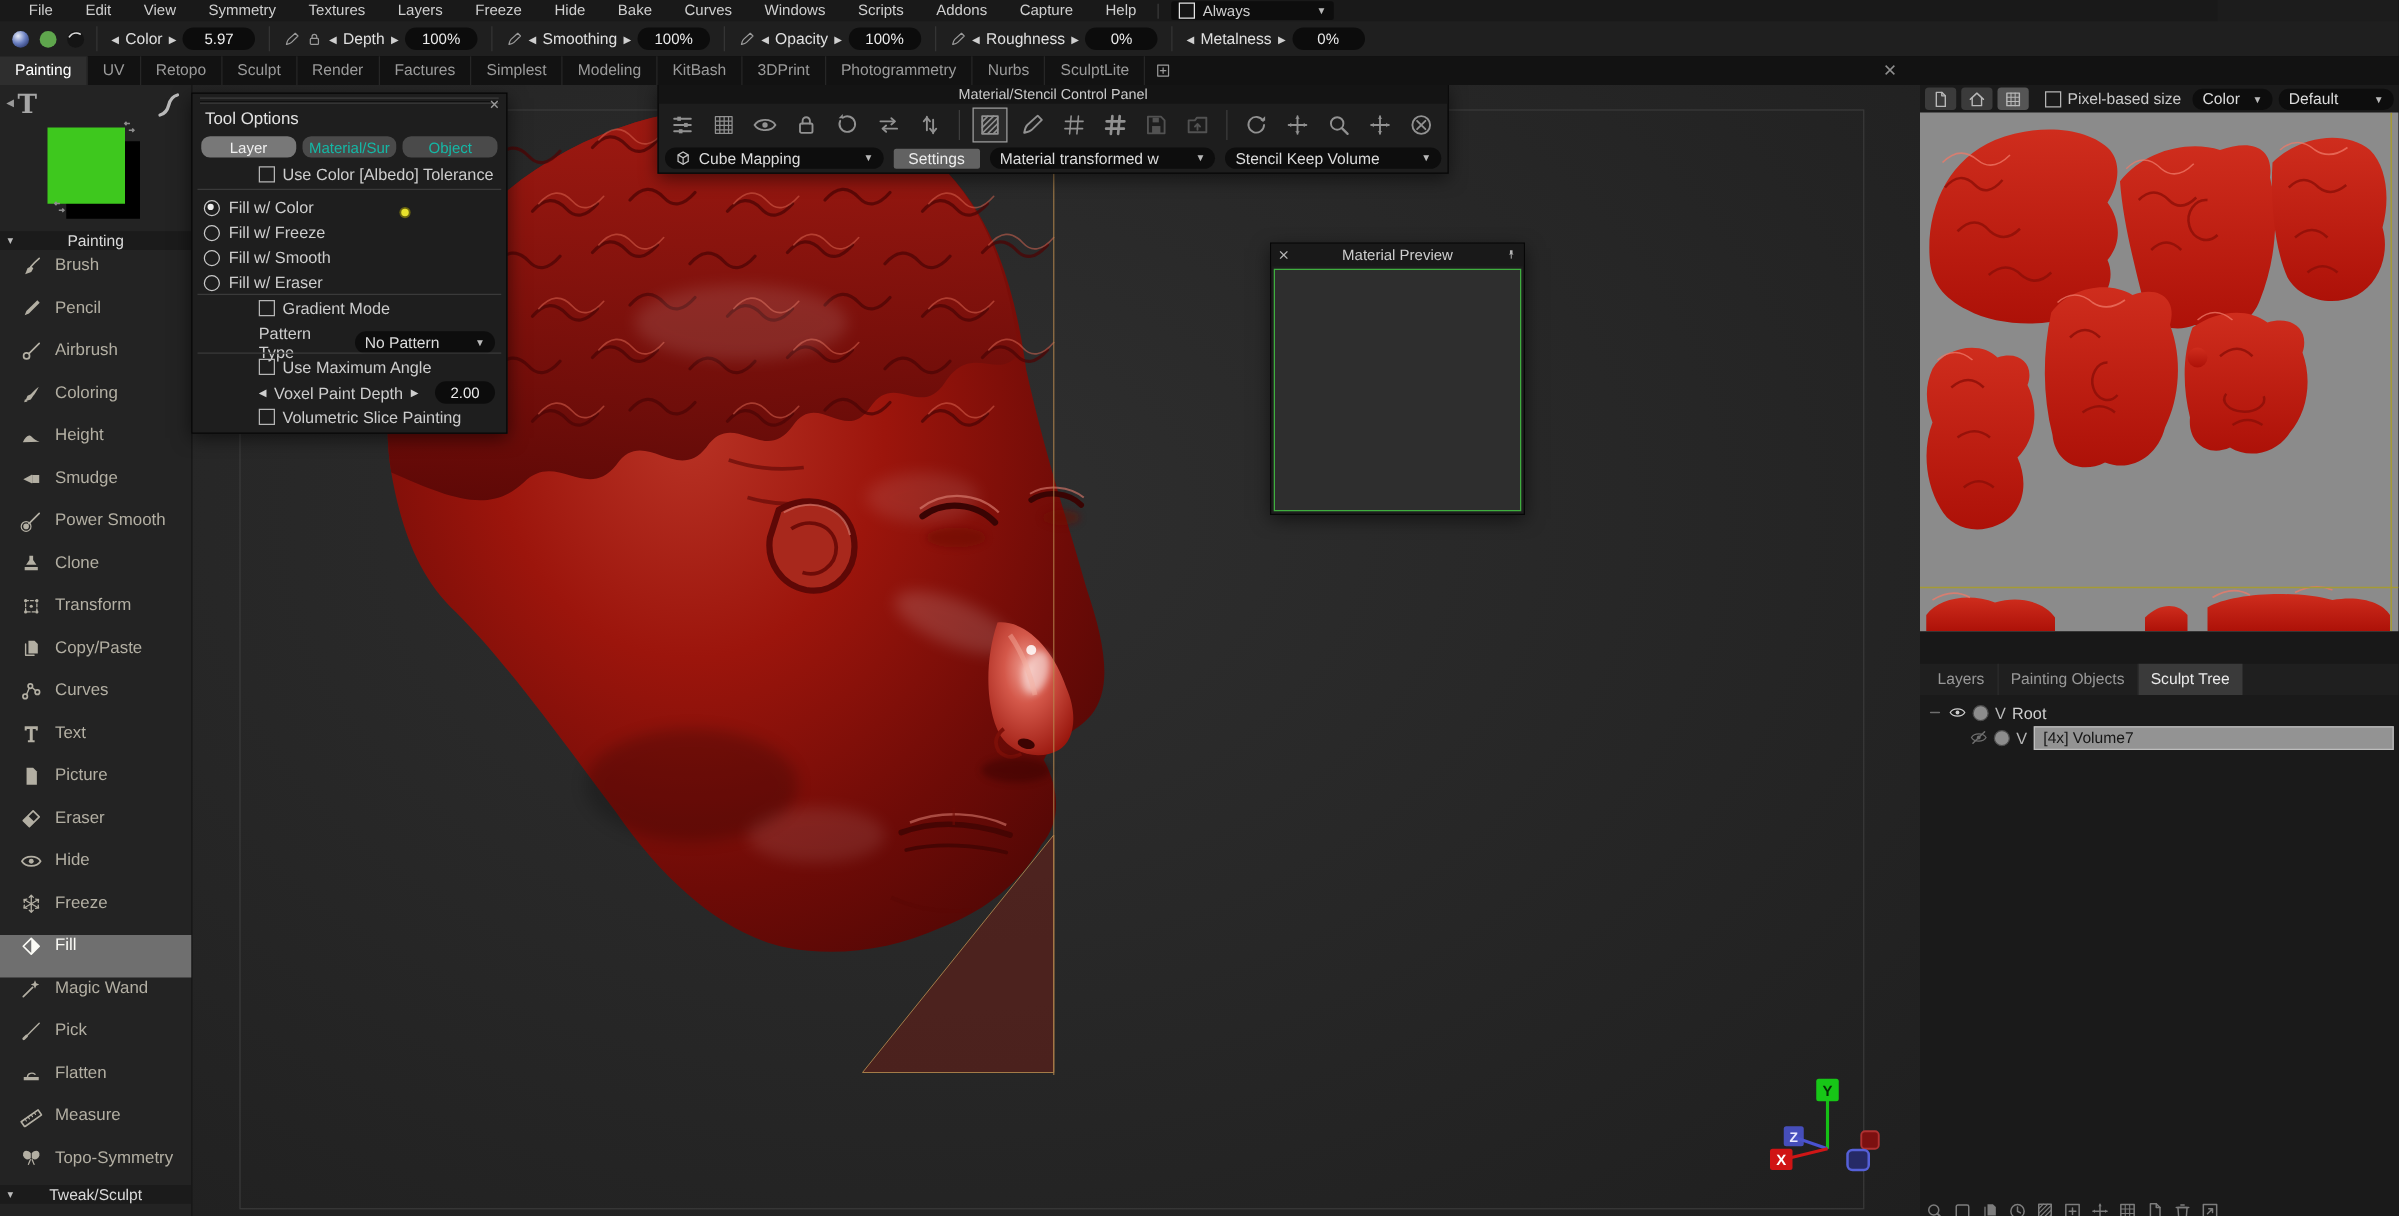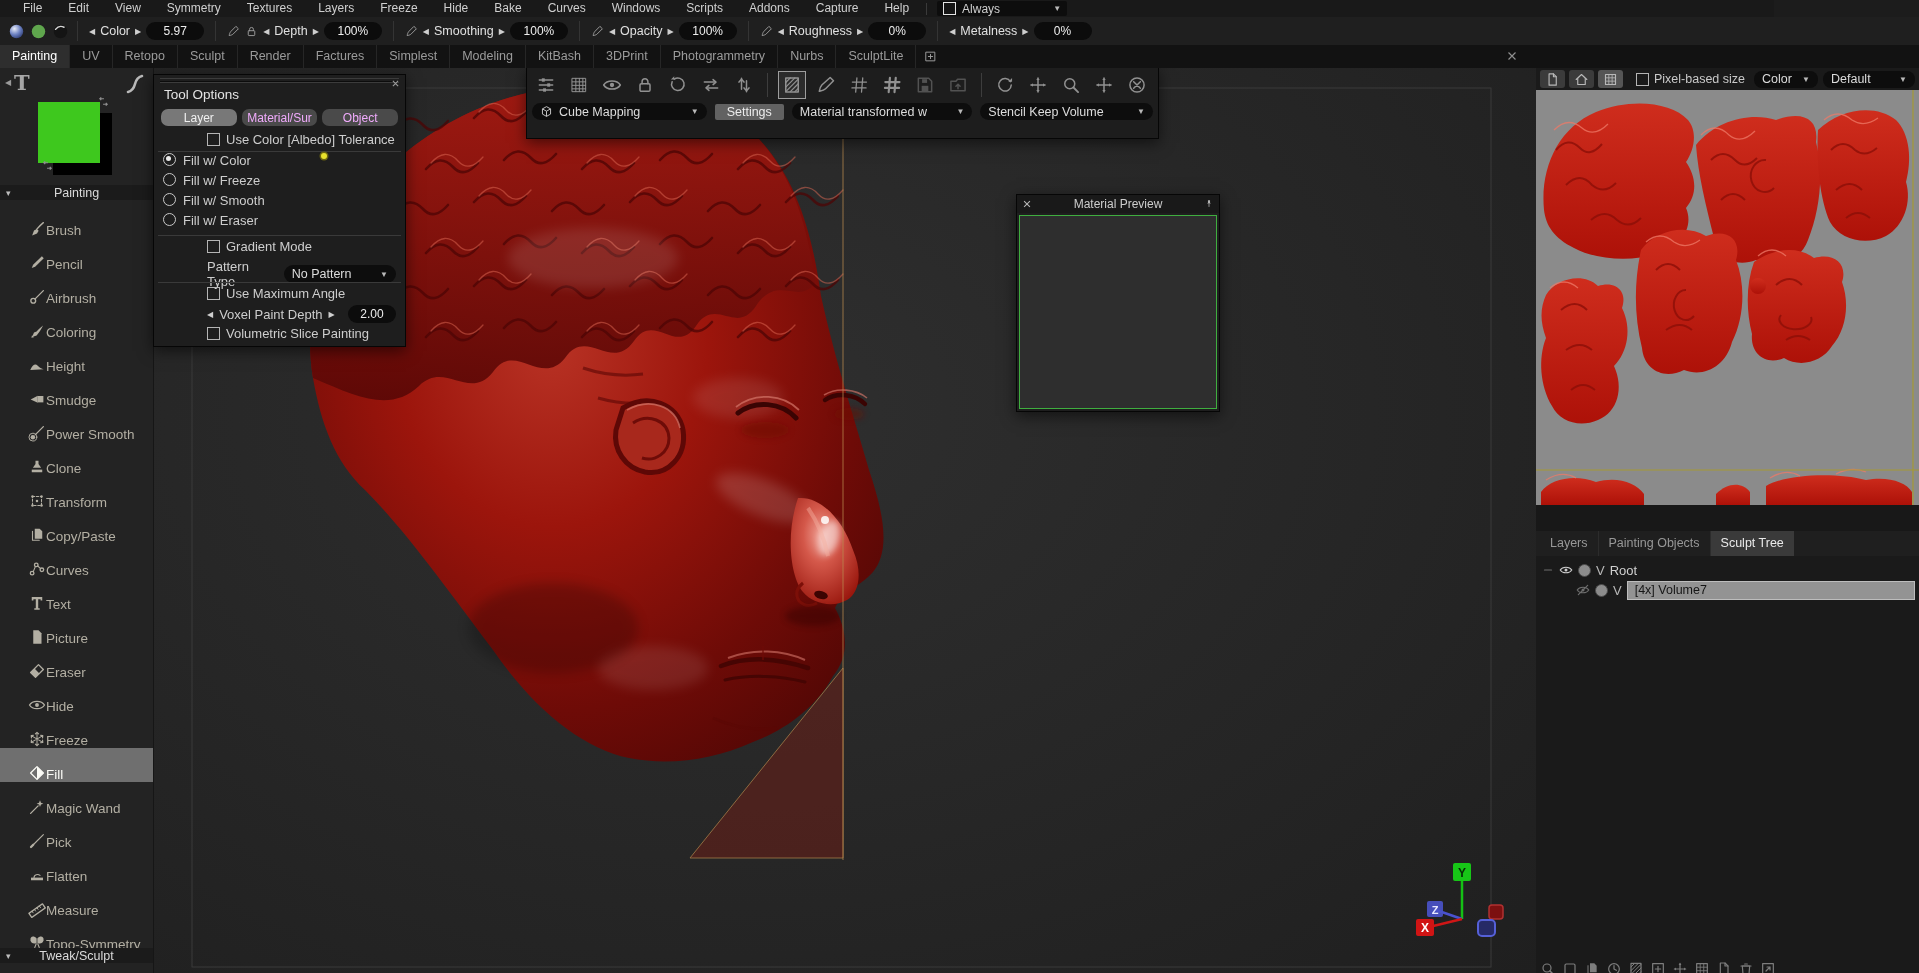--- a/index.html
+++ b/index.html
@@ -35,40 +35,40 @@
   #sb-top{position:absolute;left:0;top:0;width:153px;height:34px;}
   #t-arrow{position:absolute;left:5px;top:10px;font-size:8px;color:#9a9a9a;}
   #t-letter{position:absolute;left:14px;top:2px;font-family:"DejaVu Serif","Liberation Serif",serif;font-weight:bold;font-size:21px;color:#a6a6a6;}
   #stroke-ic{position:absolute;left:123px;top:4px;color:#b9b9b9;}
   #swatch-black{position:absolute;left:53px;top:45px;width:59px;height:62px;background:#000;}
   #swatch-green{position:absolute;left:38px;top:34px;width:62px;height:61px;}
   .corner-ic{position:absolute;color:#8e8e8e;}
   .shead{position:absolute;left:0;width:153px;height:15px;background:#1b1b1b;display:flex;align-items:center;justify-content:center;font-size:12.5px;color:#dadada;}
   .shead .sarr{position:absolute;left:6px;font-size:9px;color:#bdbdbd;}
   #tool-list{position:absolute;left:0;top:136px;width:153px;}
-  .tool-row{height:34px;display:flex;align-items:flex-end;padding-left:28px;color:#b3afa3;font-size:13.5px;cursor:default;}
+  .tool-row{height:34px;display:flex;align-items:flex-start;gap:10px;padding-left:16px;color:#b3afa3;font-size:13.5px;cursor:default;}
   .tool-row.active{background:#6f6f6f;color:#fbfbf6;}
   .tlabel{white-space:nowrap;}
   
   #viewport{position:absolute;left:153px;top:68px;width:1383px;height:905px;background:radial-gradient(ellipse at 42% 38%, #2f2f2f 0%, #272727 50%, #1f1f1f 100%);z-index:1;}
   
   .panel{position:absolute;background:#1e1e1e;border:1px solid #060606;box-shadow:0 4px 14px rgba(0,0,0,.55);}
   #tool-options{left:153px;top:74px;width:251px;height:271px;z-index:12;}
   .to-drag{position:absolute;left:6px;right:6px;top:3px;height:2px;border-top:1px solid #3c3c3c;border-bottom:1px solid #0c0c0c;}
   .to-drag2{position:absolute;left:6px;right:6px;top:7px;height:1px;background:#3c3c3c;}
   #to-title{position:absolute;left:10px;top:12px;font-size:13.5px;color:#e3e3e3;}
   #to-close{position:absolute;right:5px;top:4px;width:9px;height:9px;color:#9a9a9a;}
   #to-tabs{position:absolute;left:7px;right:7px;top:34px;display:flex;gap:5px;}
-  .to-tab{flex:1;height:17px;border-radius:7px;background:#4a4a4a;display:flex;align-items:center;justify-content:center;font-size:12px;color:#f0abfc;}
+  .to-tab{flex:1;height:17px;border-radius:7px;background:#4a4a4a;display:flex;align-items:center;justify-content:center;font-size:12px;color:#14b8a6;}
   .to-tab.active{background:#787878;color:#f0f0f0;}
   .to-row{position:absolute;left:9px;right:9px;display:flex;align-items:center;gap:6px;font-size:13px;color:#cdcdcd;padding-left:44px;}
   .cb{width:11px;height:11px;border:1.4px solid #b5b5b5;background:transparent;flex:none;}
   .tosep{position:absolute;left:4px;right:4px;height:1px;background:#3a3a3a;}
   #fill-modes{position:absolute;left:9px;right:9px;top:78px;}
-  .to-radio-row{height:20px;display:flex;align-items:flex-start;gap:7px;font-size:13px;color:#cdcdcd;position:relative;}
+  .to-radio-row{height:20px;display:flex;align-items:flex-end;gap:7px;font-size:13px;color:#cdcdcd;position:relative;}
   .radio{width:11px;height:11px;border:1.4px solid #c9c9c9;border-radius:50%;position:relative;flex:none;}
   .radio.on::after{content:"";position:absolute;left:2.2px;top:2.2px;width:5px;height:5px;border-radius:50%;background:#ededed;}
   .ydot{position:absolute;left:158px;width:6px;height:6px;border-radius:50%;background:#e8e12c;box-shadow:0 0 0 1.5px #6a6410;}
   .ddbox{background:#0d0d0d;border-radius:9px;height:18px;display:flex;align-items:center;gap:6px;padding:0 8px;font-size:12.5px;color:#dcdcdc;}
   
   #material-panel{left:526px;top:67px;width:631px;height:70px;z-index:12;background:#1d1d1d;}
   .mp-title{height:15px;background:#141414;display:flex;align-items:center;justify-content:center;font-size:11.5px;color:#cacaca;}
   .mp-icons{height:33px;display:flex;align-items:center;padding:0 6px;gap:7px;}
   .mbtn{width:26px;height:26px;display:flex;align-items:center;justify-content:center;color:#919191;}
   .mbtn.msel{border:1px solid #9d9d9d;background:#2b2b2b;}
@@ -701,20 +701,21 @@
       <span class="arr">▶</span>
       <div class="vbox" style="margin-left:auto;min-width:30px;">2.00</div>
     </div>
     <div class="to-row" style="top:251px;">
       <span class="cb"></span>
       <span>Volumetric Slice Painting</span>
     </div>
   </div>
 
   <div id="material-panel" class="panel">
+    <div class="mp-title">Material/Stencil Control Panel</div>
     <div class="mp-icons" id="mp-icons">
         <span class="mbtn">
           <span class="icon" style="height: 20px; width: 20px;">
             <svg viewBox="0 0 24 24" fill="none" stroke="currentColor" stroke-width="1.8" stroke-linecap="round" stroke-linejoin="round">
               <path d="M4 6h16M4 12h16M4 18h16"></path>
               <rect x="7" y="4" width="3.5" height="4" fill="currentColor" stroke="none"></rect>
               <rect x="13.5" y="10" width="3.5" height="4" fill="currentColor" stroke="none"></rect>
               <rect x="8.5" y="16" width="3.5" height="4" fill="currentColor" stroke="none"></rect>
             </svg>
           </span>

